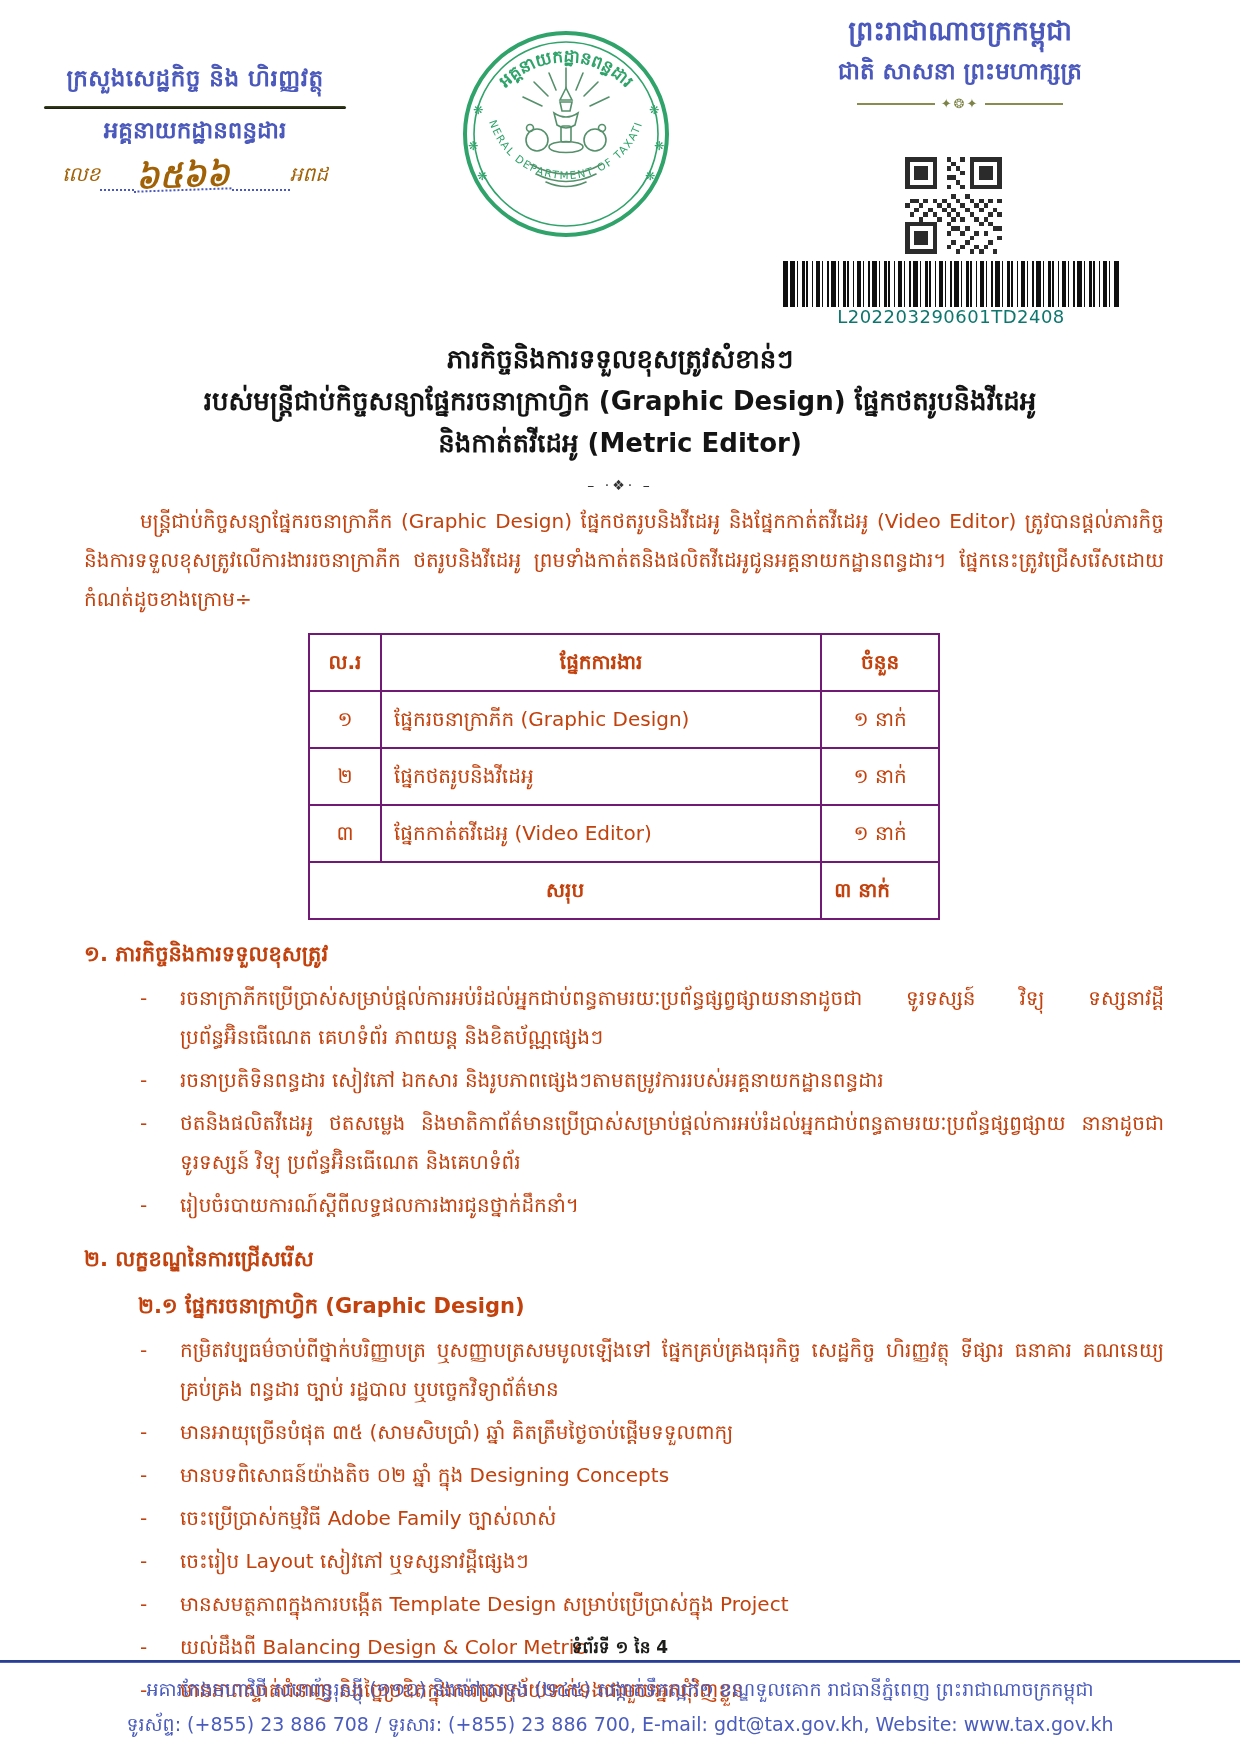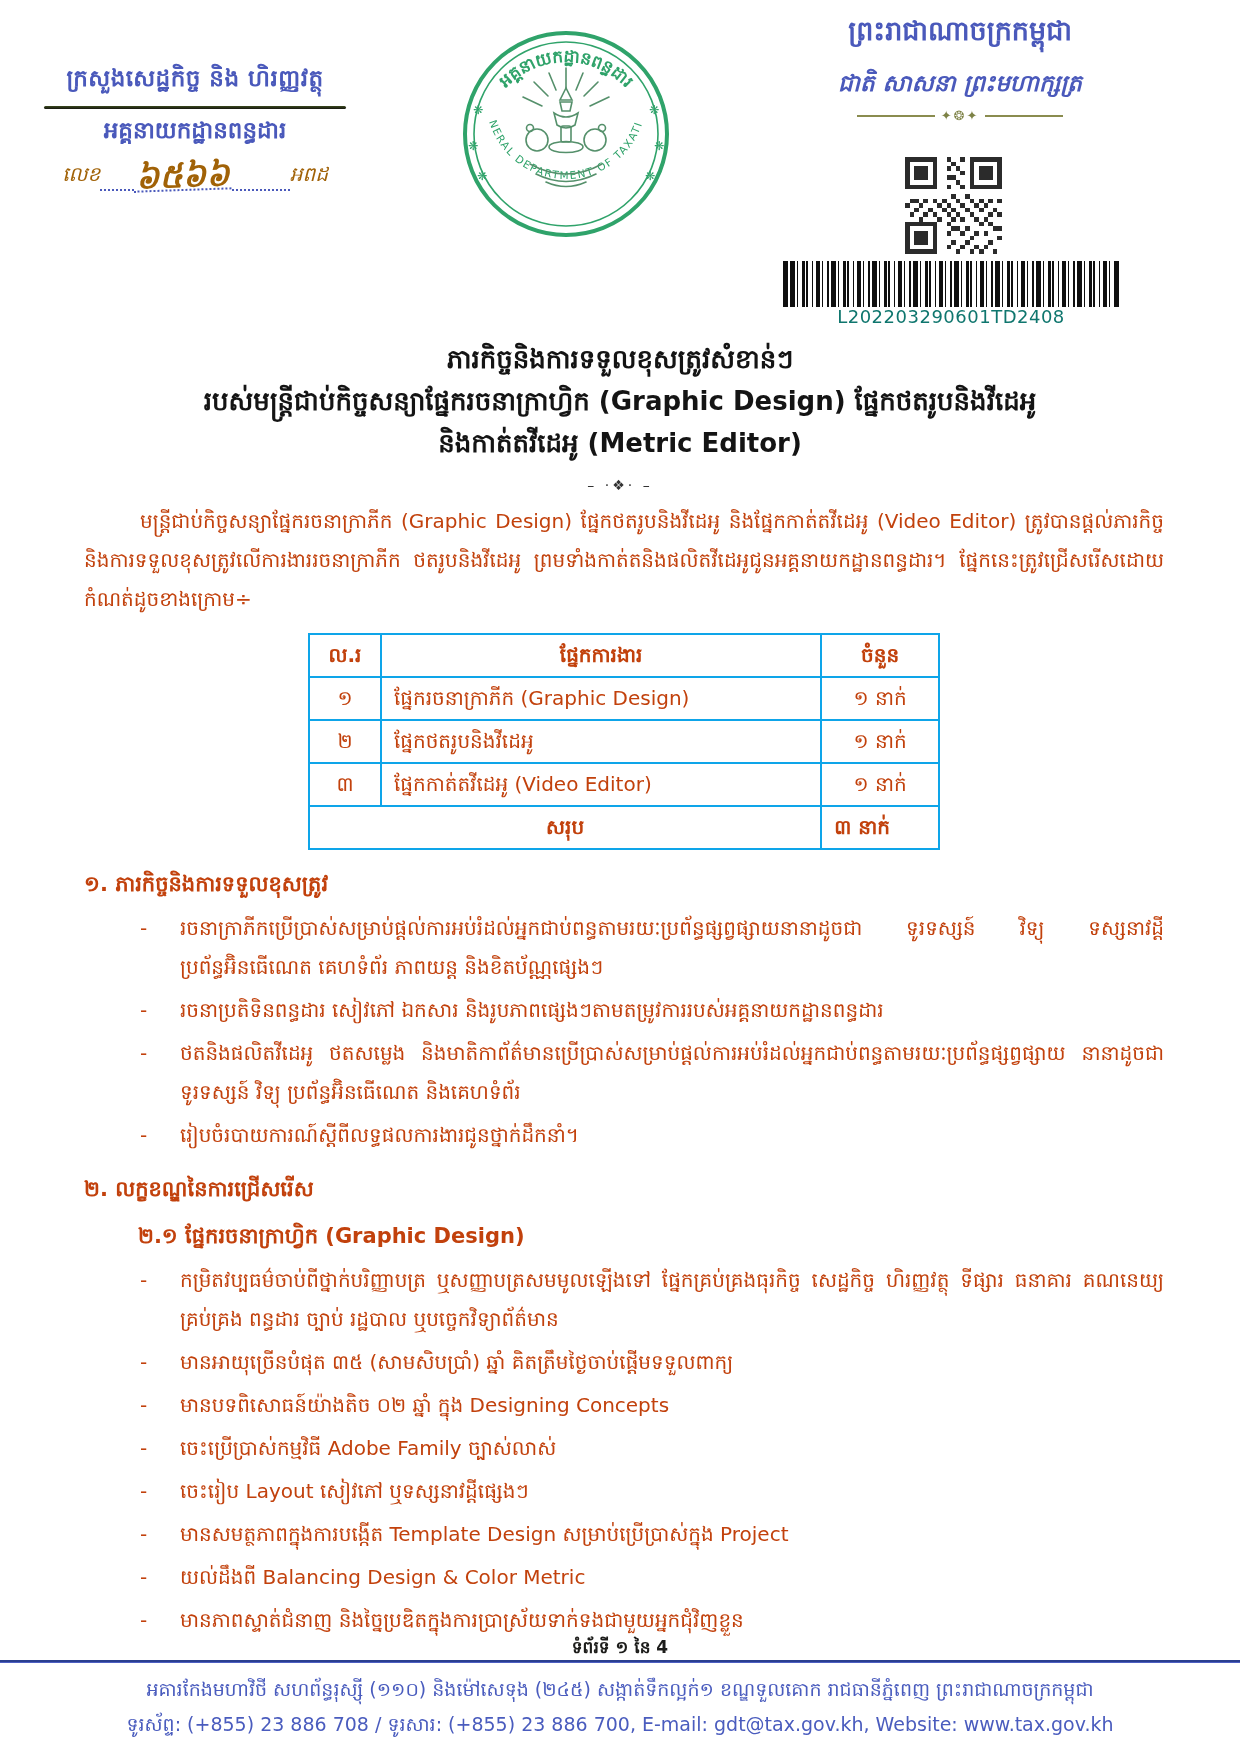--- a/index.html
+++ b/index.html
@@ -20,21 +20,21 @@
   .doc-no .dots { display:inline-block; width:34px; border-bottom:2px dotted #4a59bb; height:1em; }
   .doc-no .dots.wide { width:58px; }
   .doc-no .hand { font-size:33px; line-height:.8; font-weight:bold; font-style:italic;
                   border-bottom:2px dotted #4a59bb; padding:0 2px; transform:rotate(-2deg); }
   
   .seal { position:absolute; left:460px; top:26px; width:212px; height:216px; }
   
   .hdr-right { position:absolute; left:742px; top:14px; width:436px; text-align:center;
                color:#4a59bb; font-weight:bold; }
   .hdr-right .kingdom { font-size:27px; }
-  .hdr-right .motto { font-size:23px; margin-top:16px;font-style:italic; }
+  .hdr-right .motto { font-size:23px; margin-top:4px; }
   .orn { display:flex; align-items:center; justify-content:center; margin-top:6px; color:#8a8c4f; }
   .orn .orn-line { width:78px; height:0; border-top:2px solid #8a8c4f; }
   .orn .orn-glyphs { font-size:13px; padding:0 6px; letter-spacing:2px; color:#7d8246; }
   
   .qr { position:absolute; left:905px; top:157px; width:97px; height:97px; }
   .barcode-wrap { position:absolute; left:783px; top:261px; width:336px; text-align:center; }
   .barcode { height:46px; width:100%;
     background:repeating-linear-gradient(90deg,
       #101010 0 2px,#fff 2px 4px,#101010 4px 9px,#fff 9px 11px,
       #101010 11px 12px,#fff 12px 16px,#101010 16px 19px,#fff 19px 20px,
@@ -44,21 +44,21 @@
   .barcode-label { font-size:18px; line-height:1.15; color:#0f766e; letter-spacing:.5px; }
   
   .title-block { position:absolute; left:0; top:338px; width:100%; text-align:center;
                  font-weight:bold; font-size:26px; line-height:1.62; color:#141414; }
   .title-divider { font-size:14px; color:#333; letter-spacing:3px; margin-top:10px; font-weight:normal; }
   
   .body { position:absolute; left:84px; right:76px; top:502px; font-size:20px; line-height:1.95;
           color:#c2410c; }
   .intro { text-align:justify; text-indent:56px; }
   table.quota { border-collapse:collapse; margin:14px auto 6px auto; width:632px; }
-  table.quota td, table.quota th { border:2px solid #0ea5e9; padding:1px 12px; font-size:20px; }
+  table.quota td, table.quota th { border:2px solid #701a75; padding:8px 12px; font-size:20px; }
   table.quota th { font-weight:bold; text-align:center; }
   td.c { text-align:center; }
   td.total-label { text-align:center; font-weight:bold; }
   td.total-value { font-weight:bold; }
   .sec-heading { font-weight:bold; font-size:21px; margin-top:14px; }
   .sub-heading { font-weight:bold; font-size:21px; margin-top:6px; padding-left:54px; }
   ul.dash { list-style:none; }
   ul.dash li { position:relative; padding-left:96px; margin-top:4px; text-align:justify; }
   ul.dash li::before { content:"-"; position:absolute; left:56px; top:0; }
   

